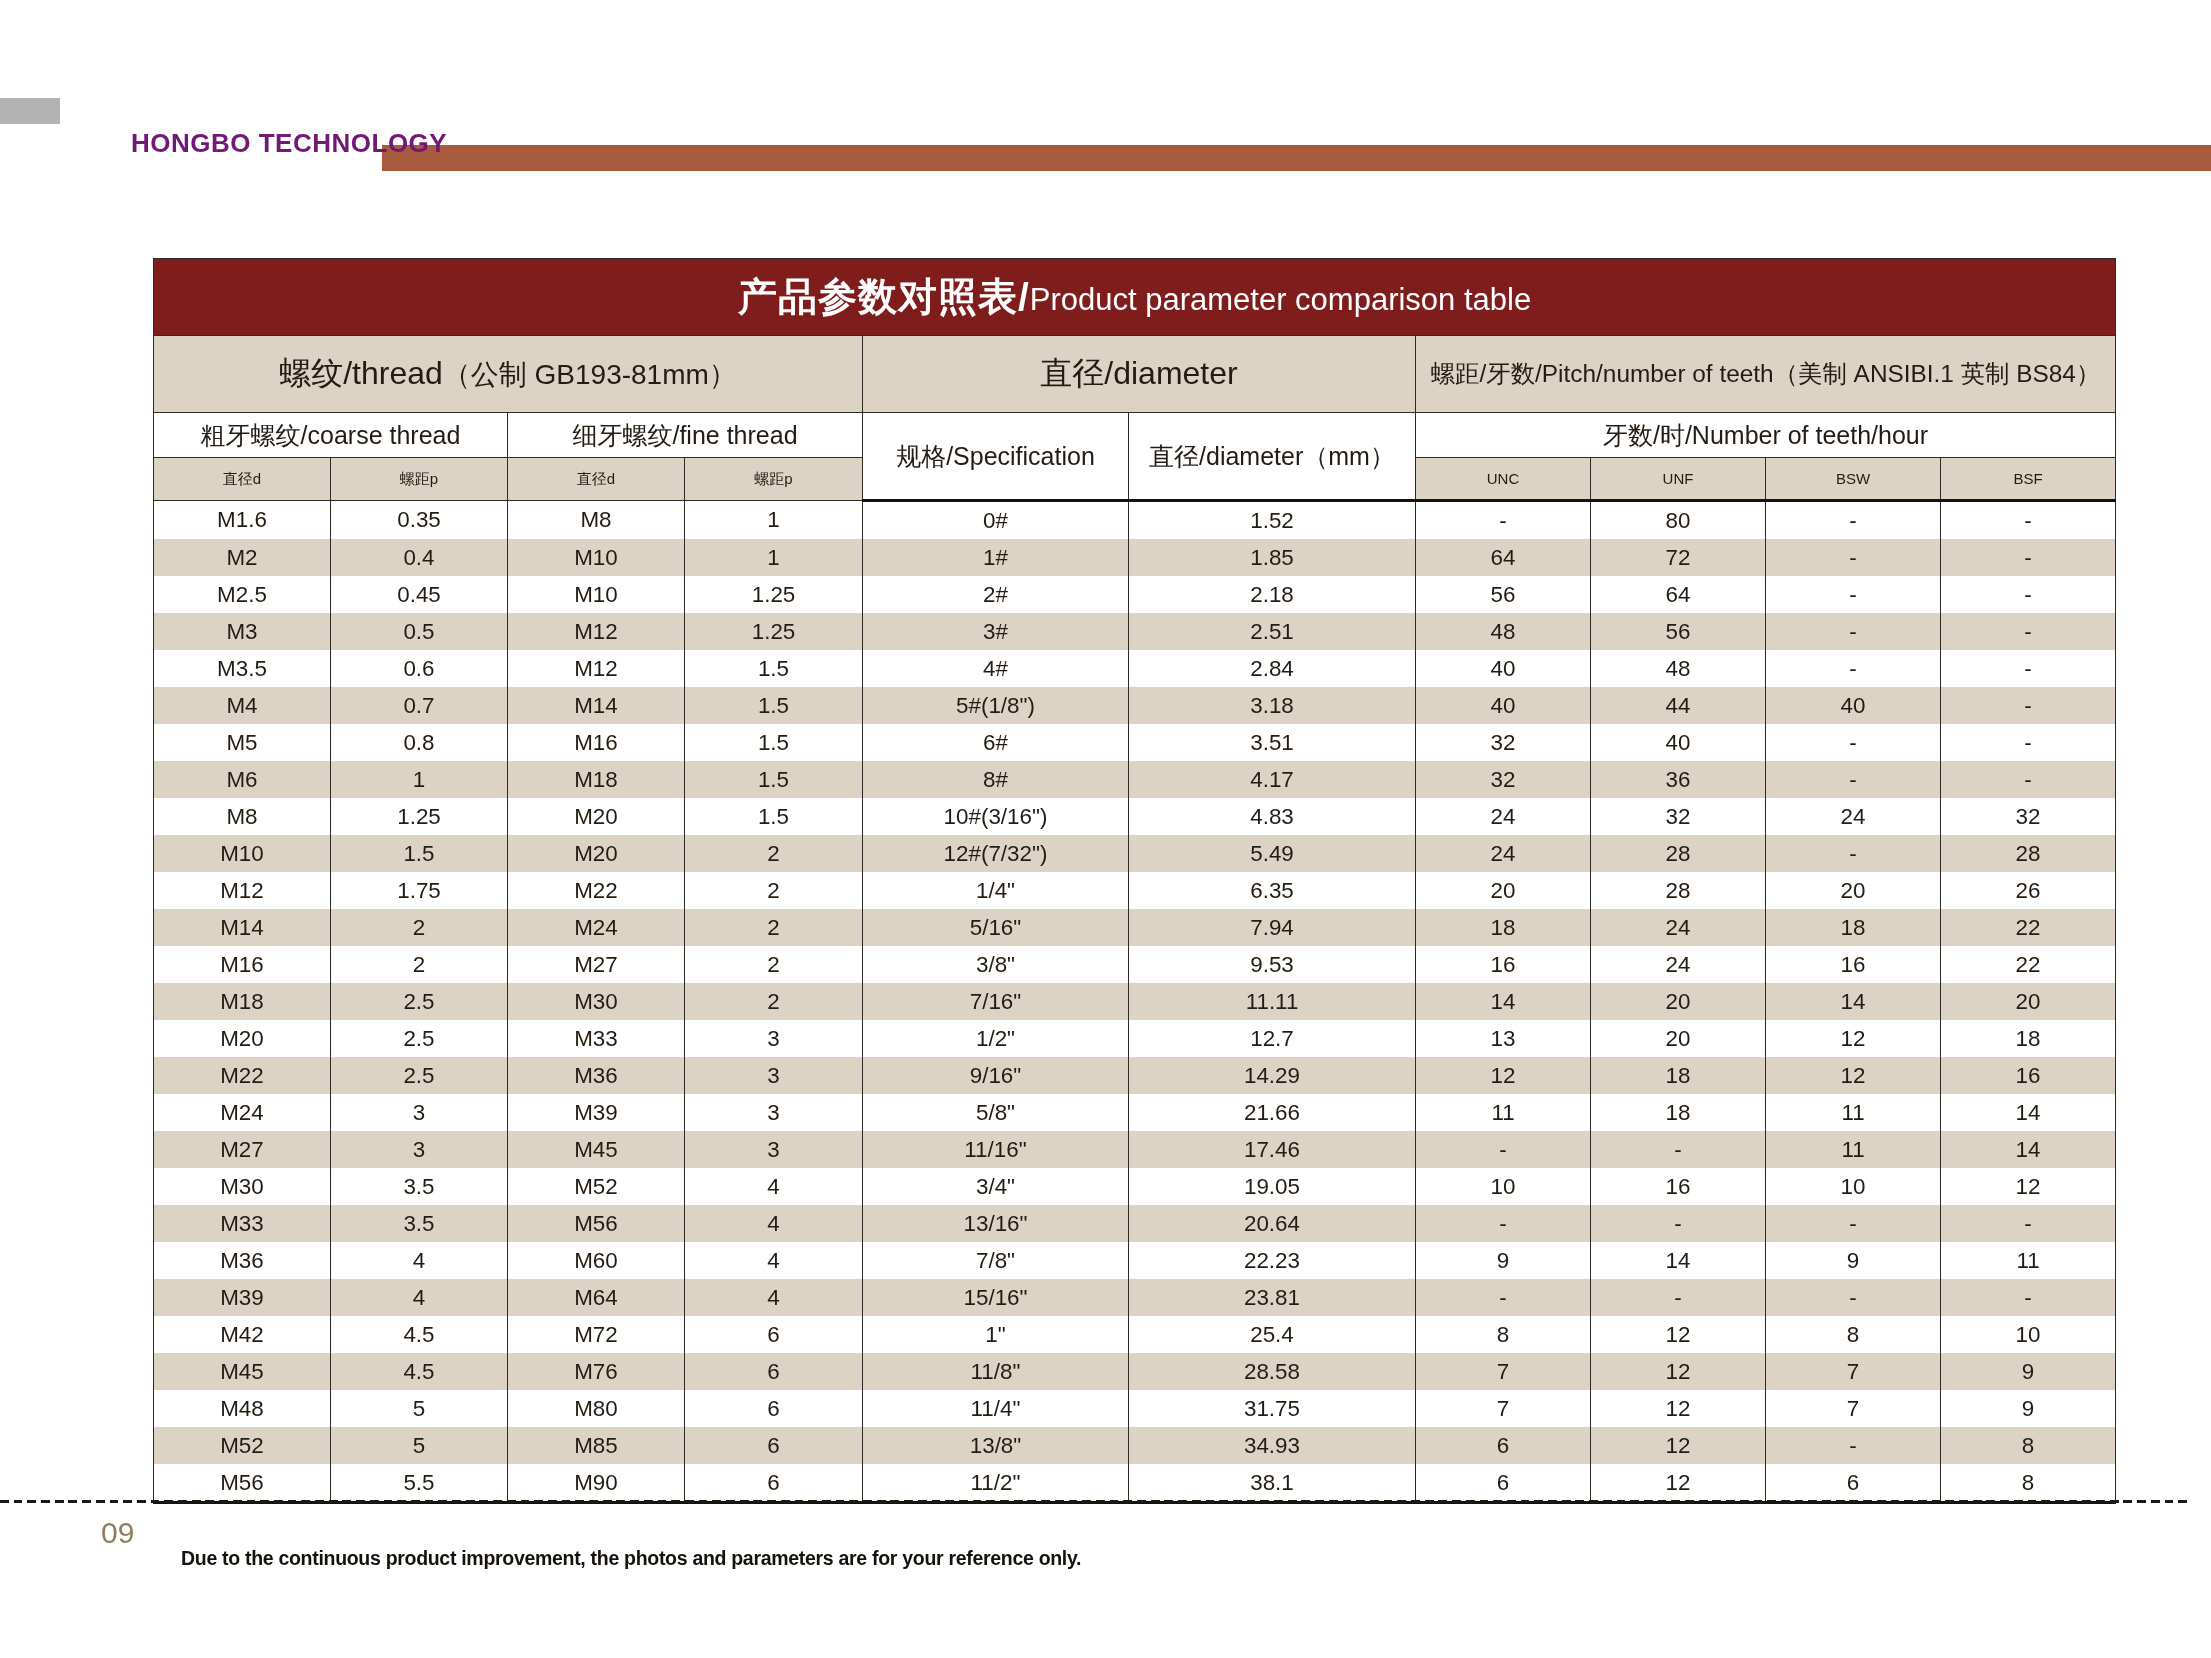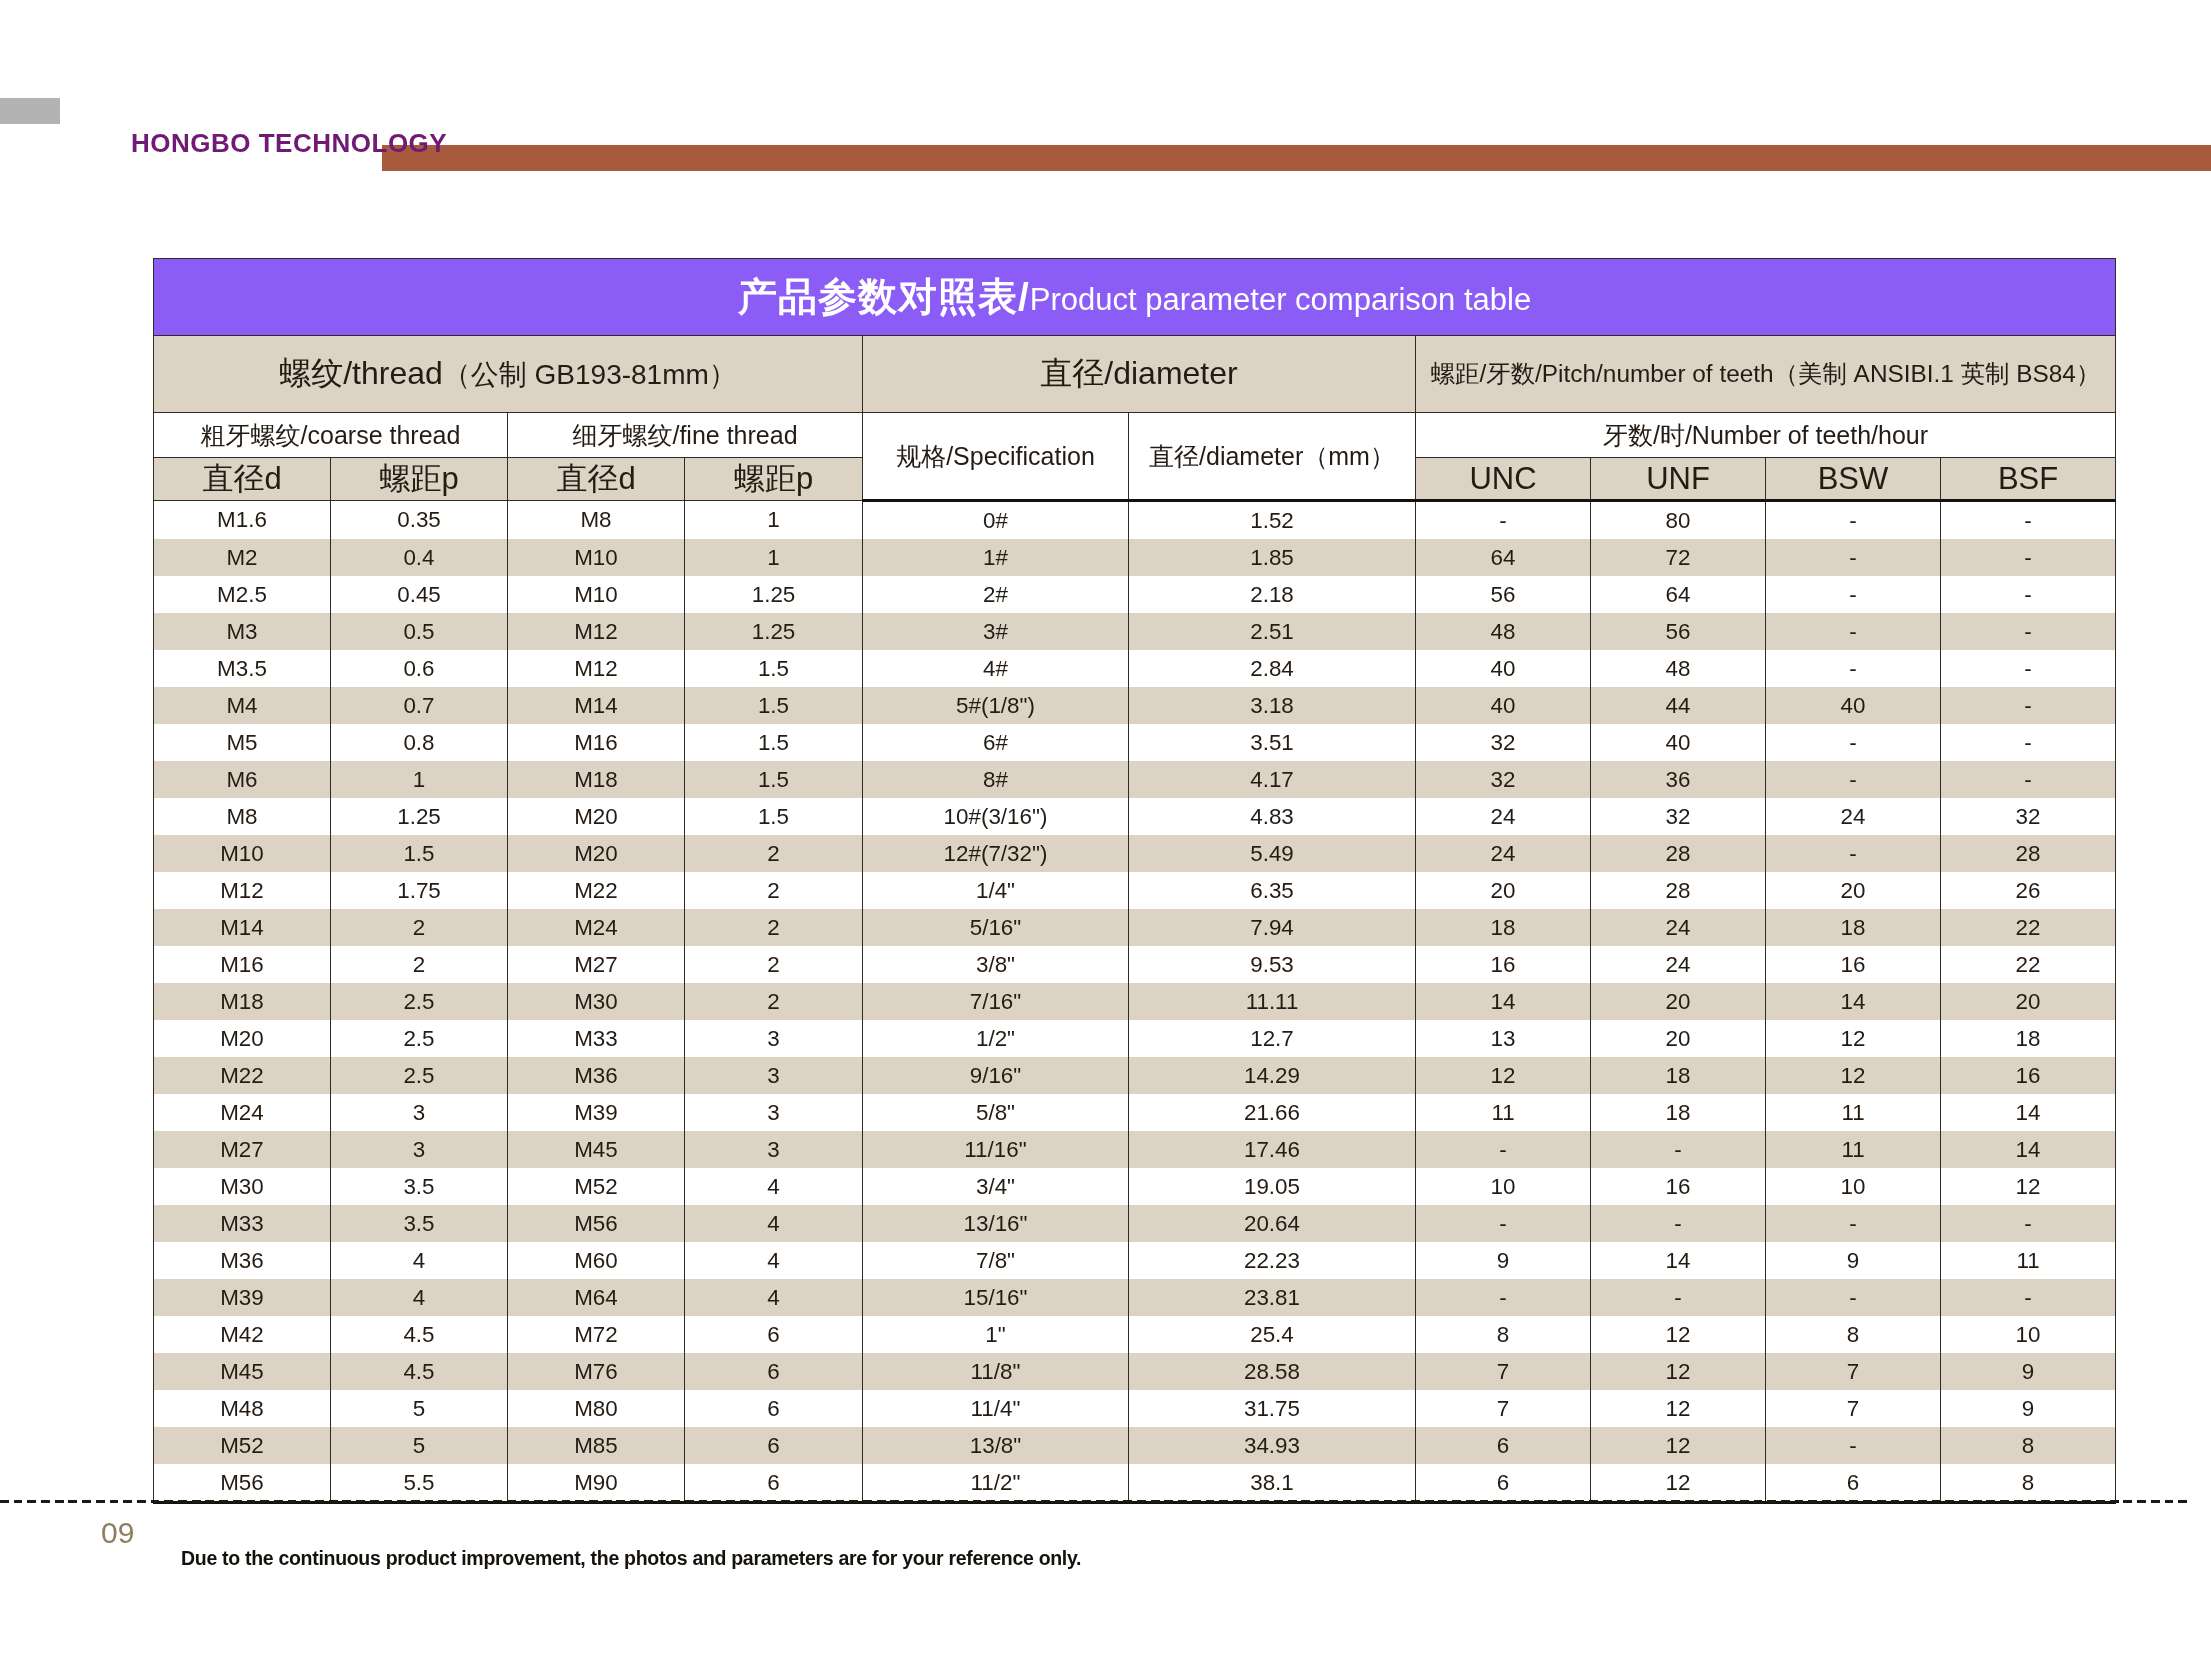--- a/index.html
+++ b/index.html
@@ -19,32 +19,32 @@
   
   table.param {
     position:absolute; left:153px; top:258px; width:1962px;
     border-collapse:collapse; table-layout:fixed;
     border:1px solid #2e2a26;
   }
   table.param th, table.param td {
     border:1px solid #2e2a26; text-align:center; vertical-align:middle;
     padding:0; overflow:hidden; white-space:nowrap;
   }
-  tr.title-row th { background:#8b5cf6; color:#ffffff; height:76px; font-weight:normal;margin-left:40px; }
+  tr.title-row th { background:#7f1d1d; color:#ffffff; height:76px; font-weight:normal;margin-left:40px; }
   .t-cn { font-size:39px; font-weight:bold; letter-spacing:1px; }
   .t-en { font-size:31px; }
 
   tr.group-row th { background:#ddd3c5; height:76px; font-weight:normal; }
   .g-main { font-size:32px; font-weight:normal; }
   .g-sub  { font-size:28px; }
   th.g-diam  { font-size:32px; font-weight:bold;margin-left:25px; }
   th.g-pitch { font-size:24.4px; font-weight:normal; }
 
   tr.sub-a th { background:#ffffff; height:44px; font-size:25px; font-weight:normal; }
-  tr.sub-b th { background:#ddd3c5; height:41px; font-size:31px; font-weight:normal; }
+  tr.sub-b th { background:#ddd3c5; height:41px; font-size:15px; font-weight:normal; }
   .thick-b { border-bottom:3.9px solid #15110d !important; }
 
   tbody td { height:37px; font-size:22.4px; border-top:none !important; border-bottom:none !important; }
   tbody tr.beige td { background:#ddd3c5; }
   tbody tr.white td { background:#ffffff; }
   tbody tr:last-child td { border-bottom:3.9px solid #15110d !important; }
 
   
   .dash-line { position:absolute; left:0; top:1500px; width:2192px; height:2.9px;
                background:repeating-linear-gradient(90deg,#1c1812 0 8.8px, transparent 8.8px 13.7px); }

